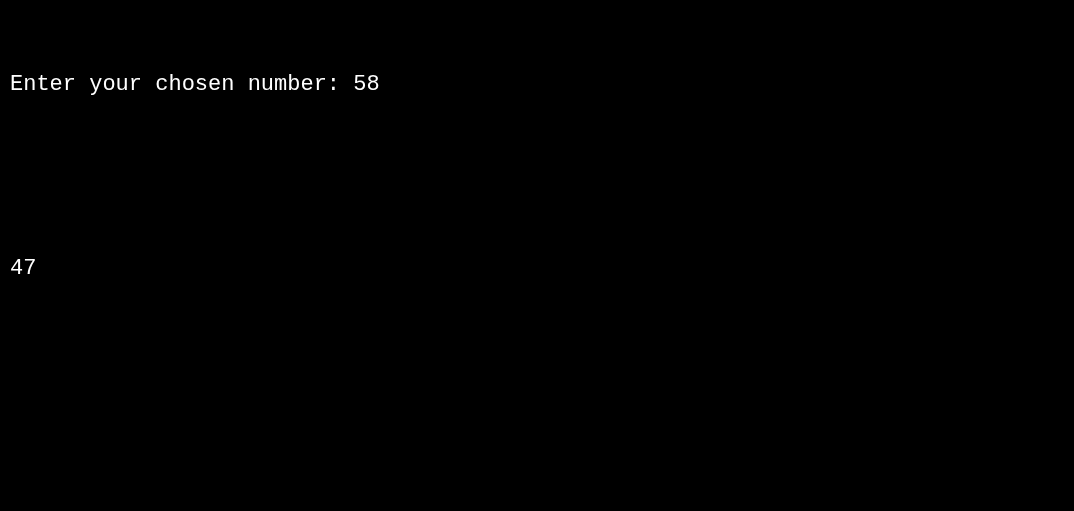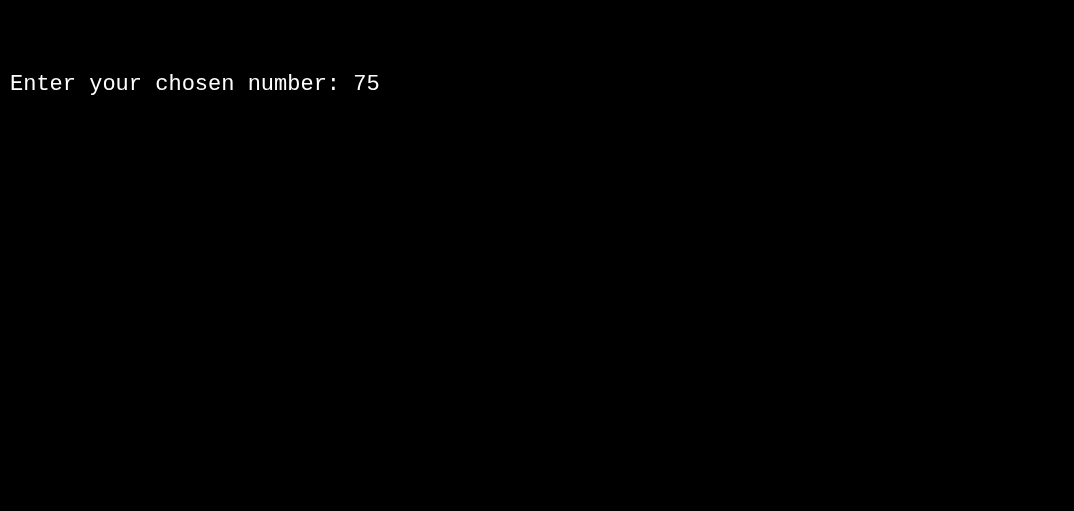--- a/index.html
+++ b/index.html
@@ -30,22 +30,23 @@
     }
 
     .blank-line {
       height: 1.4em;
     }
   </style>
 </head>
 <body>
 
 <div class="terminal-content">
-  <div class="line">Enter your chosen number: 75</div>
+  <div class="line">Enter your chosen number: 58</div>
   <div class="blank-line"></div>
+  <div class="line">47</div>
   <div class="blank-line"></div>
   
   
   
   
   
   
   
   
 </div>

